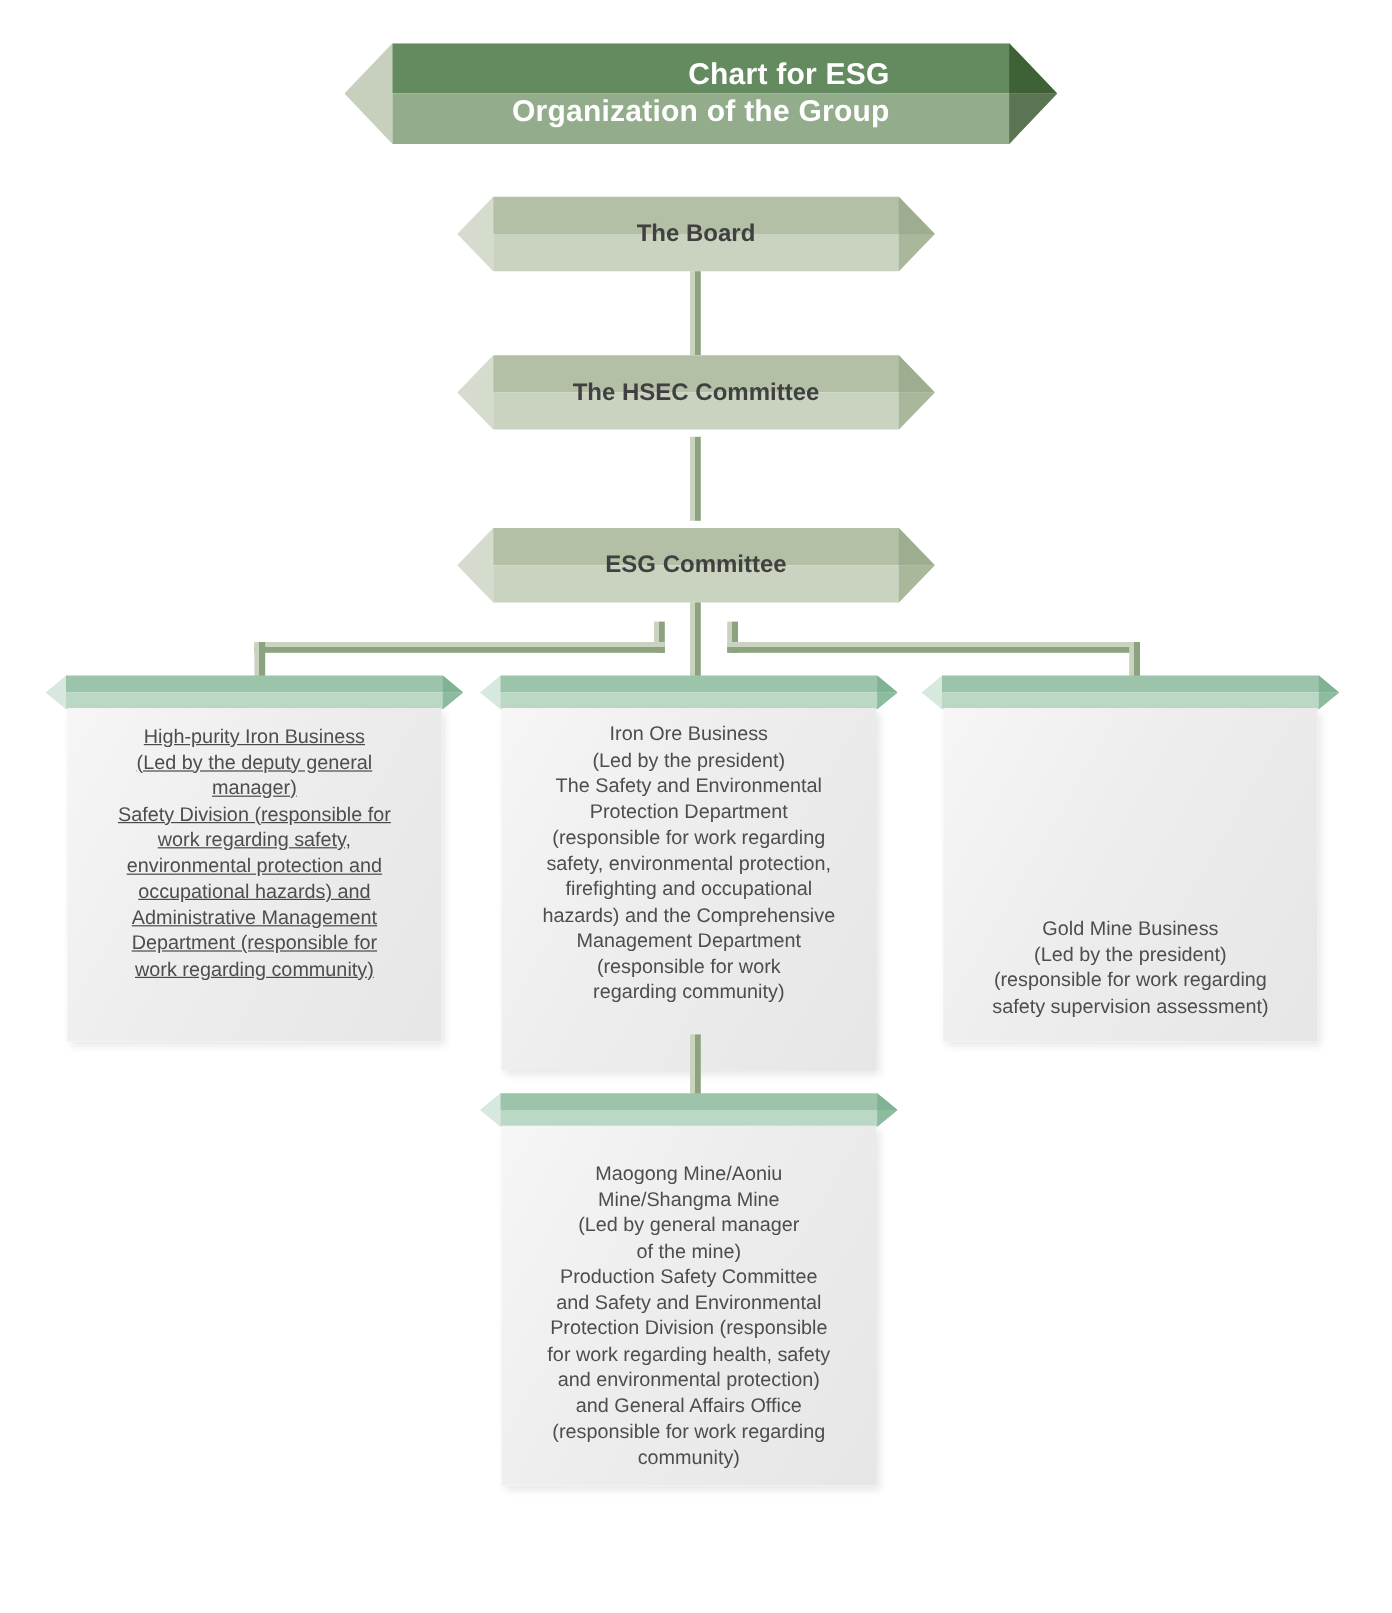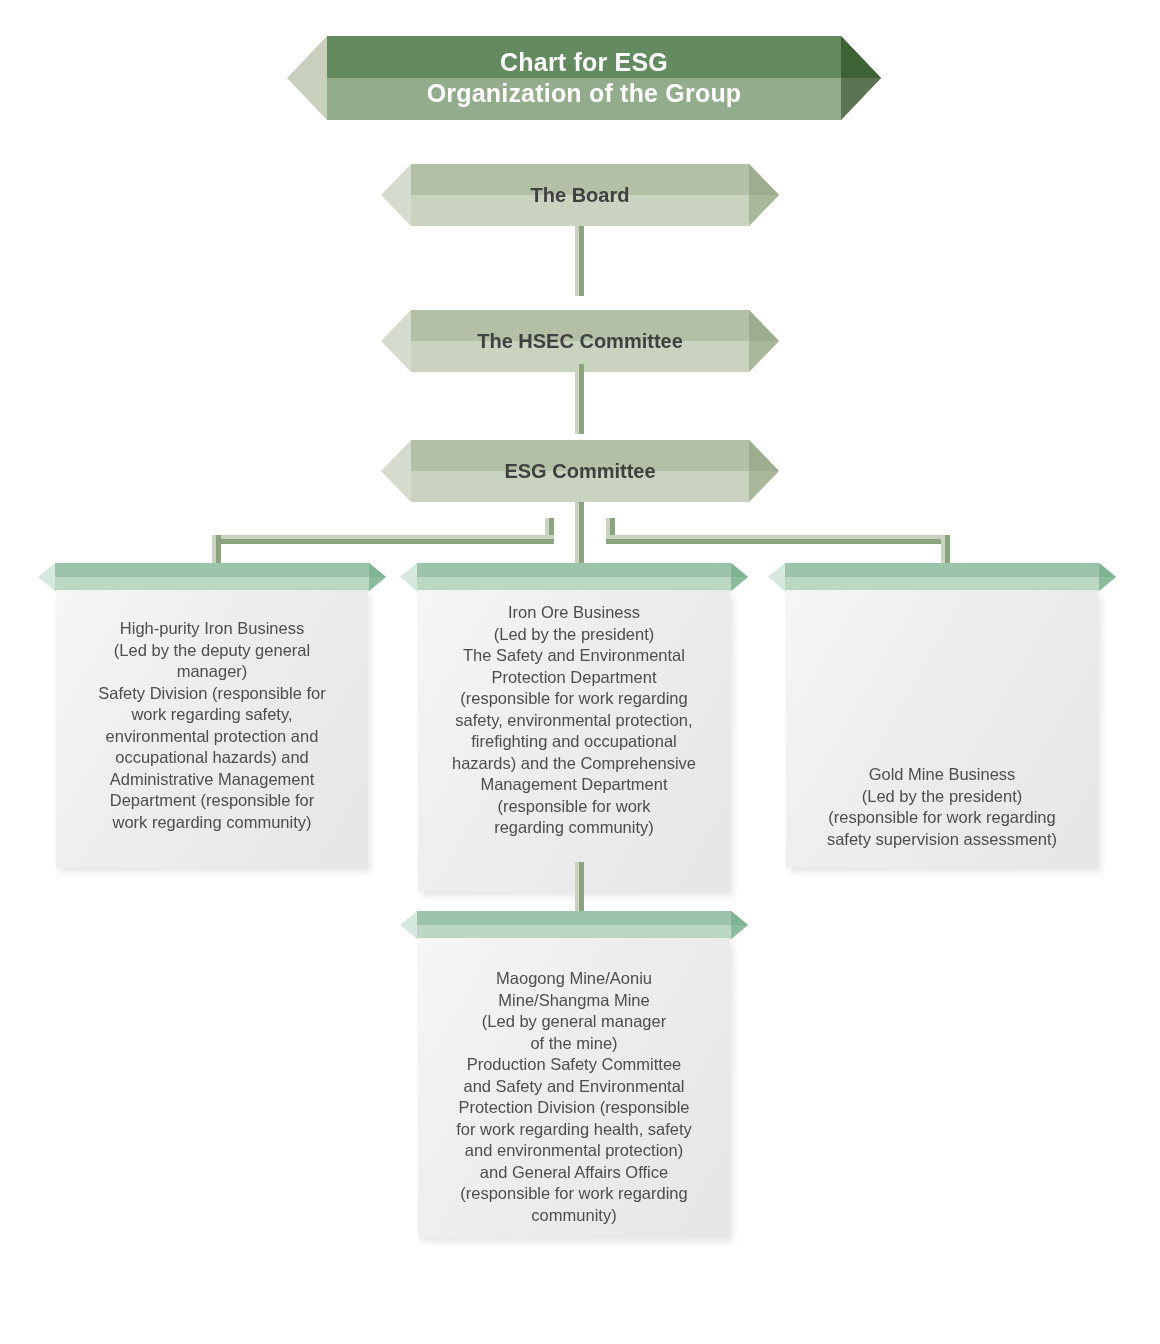--- a/index.html
+++ b/index.html
@@ -27,21 +27,21 @@
     width: 100%;
     height: 100%;
     display: block;
   }
   .chev .chev-label {
     position: absolute;
     inset: 0;
     display: flex;
     align-items: center;
     justify-content: center;
-    text-align: center;
+    text-align: right;
     white-space: pre-line;
     z-index: 2;
     pointer-events: none;
   }
 
   
   #title-banner {
     left: 287px;
     top: 36px;
     width: 594px;
@@ -60,21 +60,21 @@
     width: 398px;
     height: 78px;
     left: 381px;
   }
   .node-sage .chev-label {
     color: #404040;
     font-size: 20px;
     font-weight: bold;
   }
   #node-board      { top: 156px; }
-  #node-hsec       { top: 302px; }
+  #node-hsec       { top: 288px; }
   #node-taskforce  { top: 432px; }
 
   
   .conn {
     position: absolute;
   }
   .conn-v { 
     width: 9px;
     background: linear-gradient(to right,
                 #c9d3c0 0%, #c9d3c0 44%,
@@ -111,21 +111,21 @@
   .card-text {
     font-size: 16.5px;
     line-height: 21.5px;
     text-align: center;
     color: #4d4d4d;
     white-space: pre-line;
   }
 
   #card-highpurity { left: 38px;  top: 560px; width: 348px; }
   #card-highpurity .card-head { width: 348px; }
-  #card-highpurity .card-body { width: 312px; height: 278px; padding-top: 28px; }
+  #card-highpurity .card-body { width: 312px; height: 278px; padding-top: 14px; text-decoration: underline; }
 
   #card-ironore { left: 400px; top: 560px; width: 348px; }
   #card-ironore .card-head { width: 348px; }
   #card-ironore .card-body { width: 312px; height: 302px; padding-top: 12px; }
 
   #card-goldmine { left: 768px; top: 560px; width: 348px; }
   #card-goldmine .card-head { width: 348px; }
   #card-goldmine .card-body { width: 312px; height: 278px; align-items: flex-end; padding-top: 0; }
 
   #card-mines { left: 400px; top: 908px; width: 348px; }

